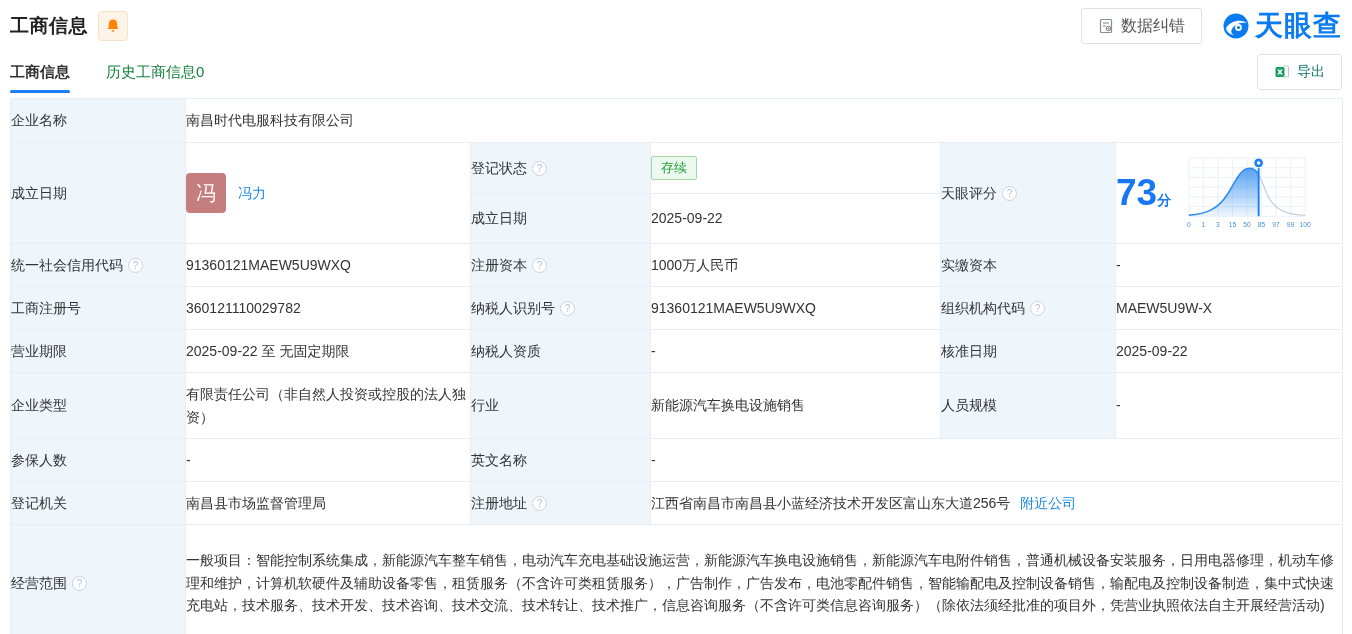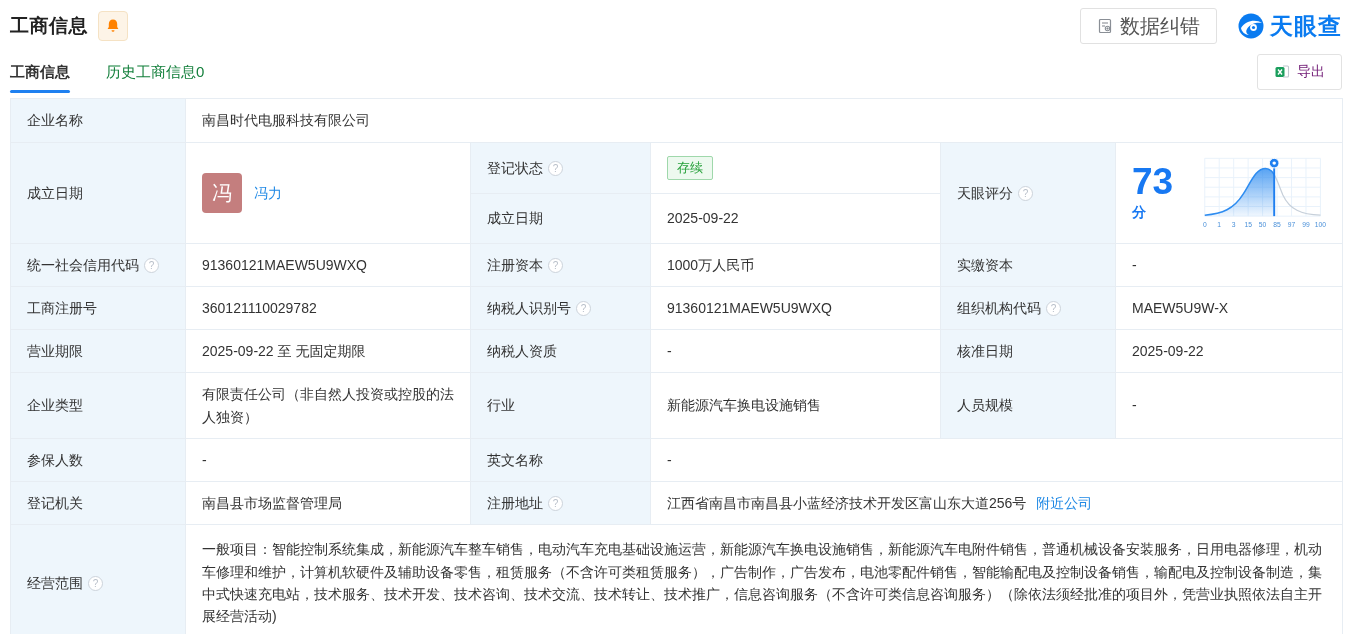--- a/index.html
+++ b/index.html
@@ -4,34 +4,34 @@
 <style>
   * { box-sizing: border-box; margin: 0; padding: 0; }
   html,body { width:1352px; height:634px; background:#fff; font-family:"Liberation Sans","DejaVu Sans",sans-serif; color:#333; overflow:hidden; }
   .page { padding:0 10px; }
 
   
   .header { display:flex; align-items:center; height:48px; padding-top:4px; }
   .page-title { font-size:19px; font-weight:bold; color:#222; letter-spacing:.5px; }
   .bell-btn { margin-left:10px; width:30px; height:30px; background:#fdf4e7; border:1px solid #f5e2c4; border-radius:4px; display:flex; align-items:center; justify-content:center; cursor:pointer; }
   .header-right { margin-left:auto; display:flex; align-items:center; }
-  .correct-btn { display:flex; align-items:center; gap:7px; border:1px solid #e1e1e1; background:#fff; height:36px; padding:0 16px; font-size:20px; color:#555; border-radius:3px; cursor:pointer; }
+  .correct-btn { display:flex; align-items:center; gap:7px; border:1px solid #e1e1e1; background:#fff; height:36px; padding:0 16px; font-size:16px; color:#555; border-radius:3px; cursor:pointer; }
   .brand { display:flex; align-items:center; margin-left:20px; cursor:pointer; }
-  .brand-text { font-size:23px; font-weight:bold; color:#0a7bf0; margin-left:5px; letter-spacing:1px; }
+  .brand-text { font-size:28px; font-weight:bold; color:#0a7bf0; margin-left:5px; letter-spacing:1px; }
 
   
   .tabbar { display:flex; align-items:center; height:48px; }
   .tab { margin-right:36px; font-size:15px; color:#15803d; height:100%; display:flex; align-items:center; position:relative; cursor:pointer; }
   .tab.active { color:#333; font-weight:bold; }
   .tab.active::after { content:""; position:absolute; left:0; right:0; bottom:3px; height:3px; background:#1e80f0; border-radius:2px; }
-  .export-btn { margin-left:auto; display:flex; align-items:center; gap:7px; border:1px solid #e2e2e2; background:#fff; height:36px; padding:0 16px; font-size:14px; color:#701a75; border-radius:3px; cursor:pointer; }
+  .export-btn { margin-left:auto; display:flex; align-items:center; gap:7px; border:1px solid #e2e2e2; background:#fff; height:36px; padding:0 16px; font-size:14px; color:#0f766e; border-radius:3px; cursor:pointer; }
 
   
   table.info { width:1332px; border-collapse:collapse; table-layout:fixed; font-size:14px; margin-top:2px; }
-  table.info td { border:1px solid #e7edf3; padding:8px 16px; line-height:1.6; vertical-align:middle; word-break:break-all; }
+  table.info td { border:1px solid #e7edf3; padding:8px 0; line-height:1.6; vertical-align:middle; word-break:break-all; }
   td.lbl { background:#eef6fc; color:#333; padding-left:20px; }
   .help { display:inline-block; width:15px; height:15px; line-height:13px; text-align:center; border:1px solid #ccd3db; border-radius:50%; color:#b8bfc9; font-size:10px; margin-left:5px; vertical-align:1px; background:#fff; cursor:pointer; }
   .dash { color:#333; }
 
   .rep-cell { display:flex; align-items:center; gap:12px; }
   .avatar { width:40px; height:40px; min-width:40px; background:#c47e7e; color:#fff; border-radius:4px; display:flex; align-items:center; justify-content:center; font-size:20px; }
   a.lnk { color:#1e88e5; text-decoration:none; cursor:pointer; }
   .badge { display:inline-block; padding:1px 9px; font-size:13px; color:#28a13c; background:#edf9ef; border:1px solid #9fd8ab; border-radius:2px; line-height:1.5; }
 
   .score-cell { display:flex; align-items:center; gap:12px; padding:4px 0; }

